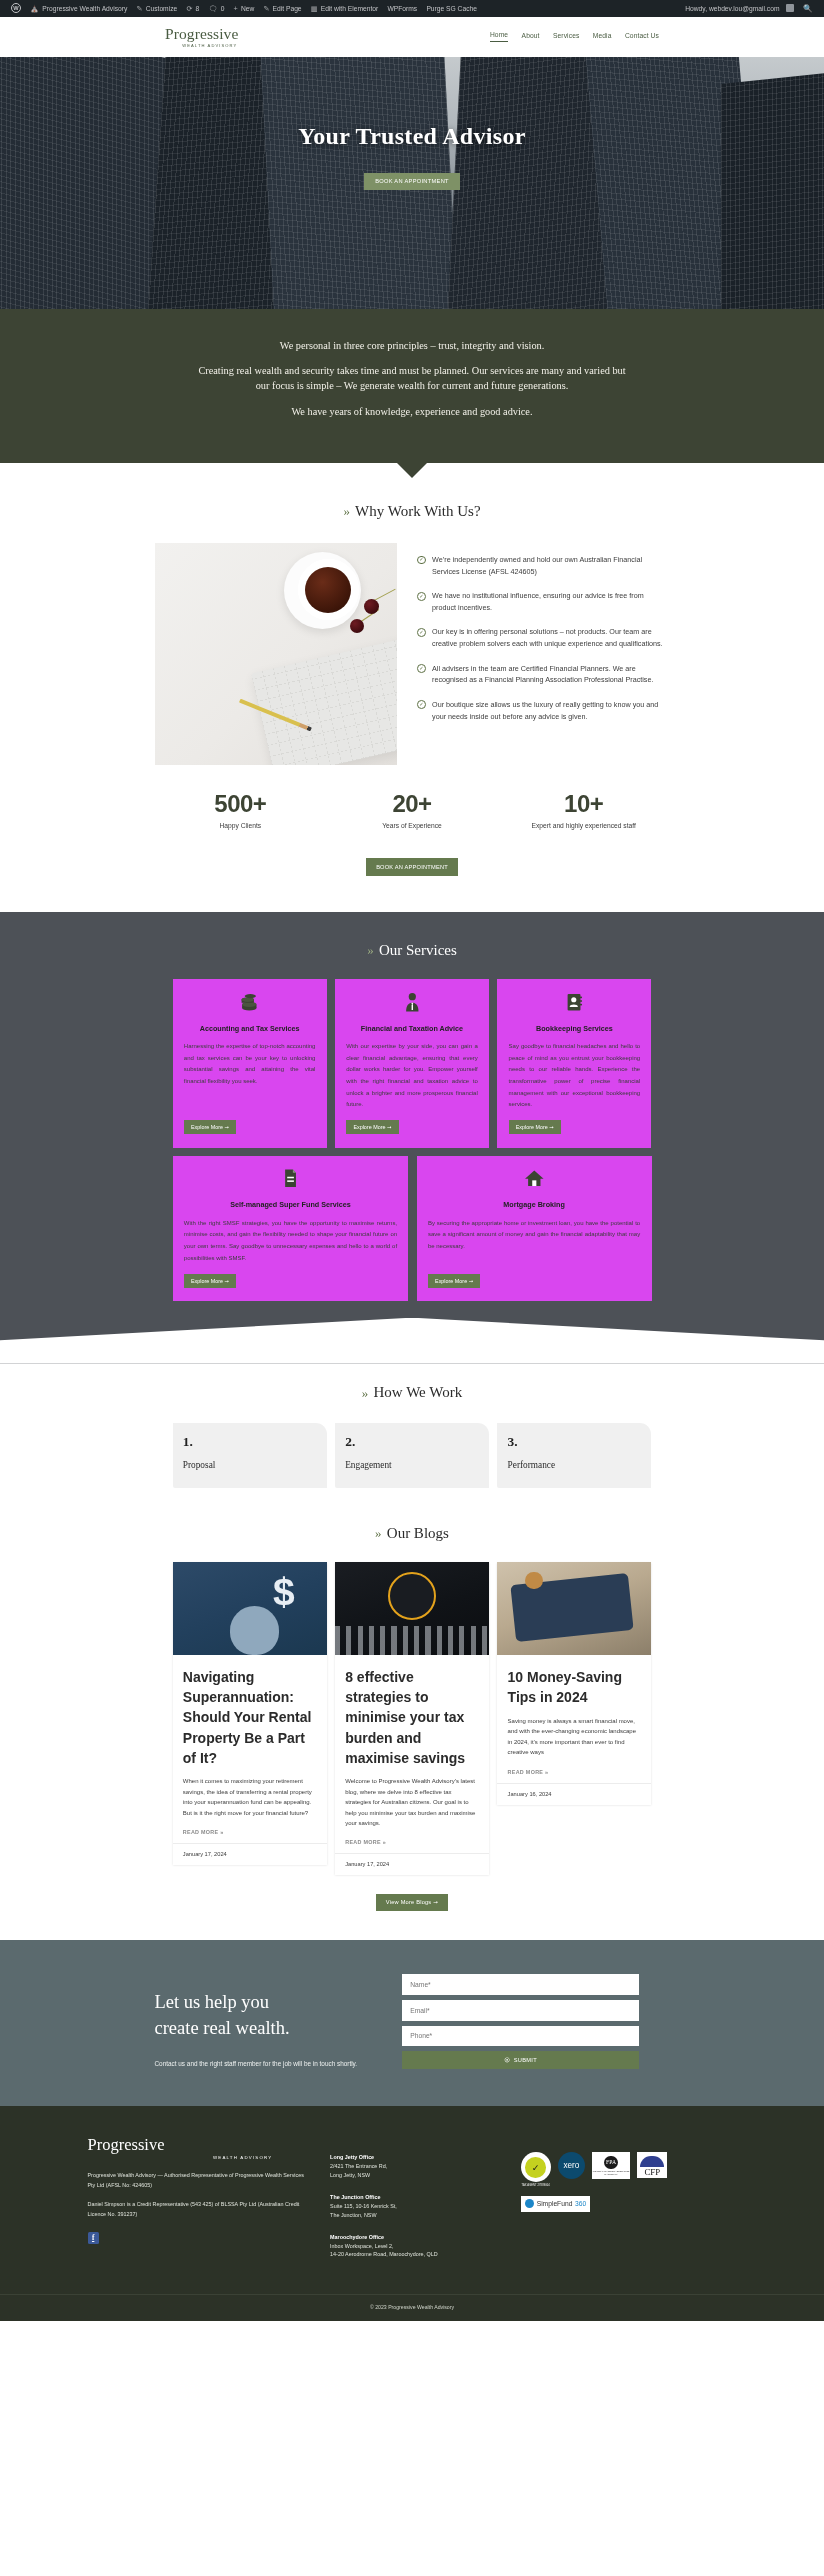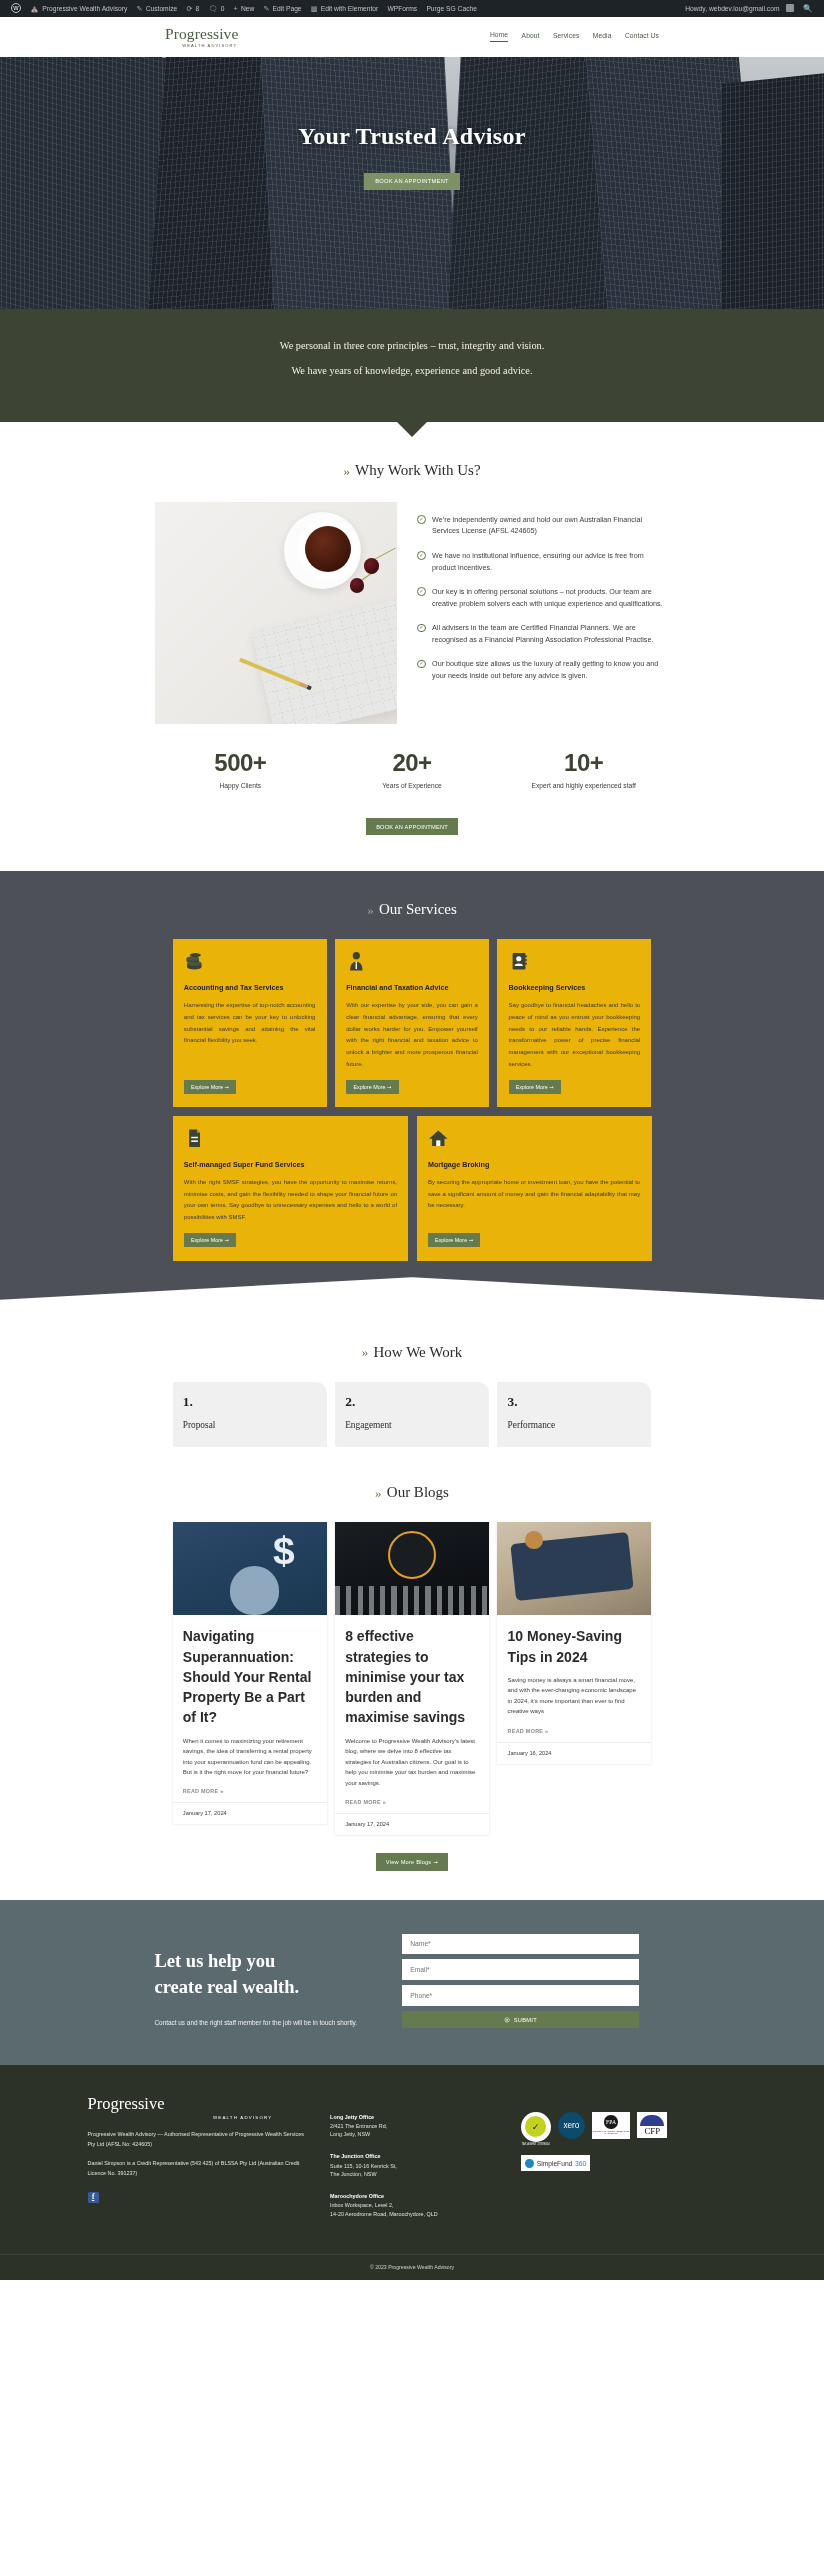--- a/index.html
+++ b/index.html
@@ -174,21 +174,21 @@
     background: #657a4e; color: #fff; border: none; font-size: 5.7px;
     letter-spacing: 0.2px; padding: 5.7px 10.3px; cursor: pointer;
     font-family: "Liberation Sans", sans-serif;
   }
 
   
   .services { background: #4d5157; position: relative; padding: 30px 0 0; }
   .services-grid { width: 479px; margin: 20.6px auto 0; }
   .row { display: flex; gap: 8.2px; margin-bottom: 8.2px; }
   .card {
-    background: #eab308; padding: 12.4px 11.3px 13.4px; display: flex; flex-direction: column;
+    background: #d946ef; padding: 12.4px 11.3px 13.4px; display: flex; flex-direction: column; align-items: center;
   }
   .card .svc-icon { width: 20.6px; height: 20.6px; margin-bottom: 11.3px; color: #3b4432; }
   .card h3 {
     font-size: 7.2px; font-weight: bold; color: #222; margin-bottom: 8.2px;
   }
   .card p {
     font-size: 6px; line-height: 1.95; color: #3c3c3c; text-align: justify;
     margin-bottom: 9.3px; flex: 1;
   }
   .btn-explore {
@@ -246,21 +246,21 @@
     font-size: 5.7px; color: #3c3c3c;
   }
   .blogs-cta { text-align: center; margin-top: 18.5px; }
 
   
   .contact { background: #5b6a6e; padding: 34px 0 36px; }
   .contact-wrap { width: 515px; margin: 0 auto; display: flex; gap: 20.6px; }
   .contact-left { width: 227px; padding-top: 14.4px; }
   .contact-left h2 {
     font-family: "Liberation Serif", serif; font-size: 18.5px; color: #fff;
-    line-height: 1.42; font-weight: bold;
+    line-height: 1.42; font-weight: normal;
   }
   .contact-left p { font-size: 6.4px; line-height: 1.9; color: #eef1f0; margin-top: 16.5px; }
   .contact-form { flex: 1; max-width: 237px; }
   .contact-form input, .contact-form textarea {
     width: 100%; border: none; background: #fff; padding: 7.2px 8.2px;
     font-size: 6.7px; color: #555; font-family: "Liberation Sans", sans-serif;
     margin-bottom: 5.2px; display: block; outline: none;
   }
   .contact-form input { height: 20.6px; }
   .contact-form textarea { height: 58px; resize: vertical; }
@@ -402,20 +402,21 @@
     <div class="bld glass b5"></div>
     <div class="bld glass b6"></div>
     <div class="hero-inner">
       <h1 class="hero-title">Your Trusted Advisor</h1>
       <button class="btn-book">BOOK AN APPOINTMENT</button>
     </div>
   </section>
 
   <section class="principles">
     <p>We personal in three core principles – trust, integrity and vision.</p>
+    <p>Creating real wealth and security takes time and must be planned. Our services are many and varied but our focus is simple – We generate wealth for current and future generations.</p>
     <p>We have years of knowledge, experience and good advice.</p>
     <div class="notch"></div>
   </section>
 
   <section class="why">
     <div class="sec-head">
       <span class="chev">»</span>
       <span>Why Work With Us?</span>
     </div>
     <div class="why-wrap">

